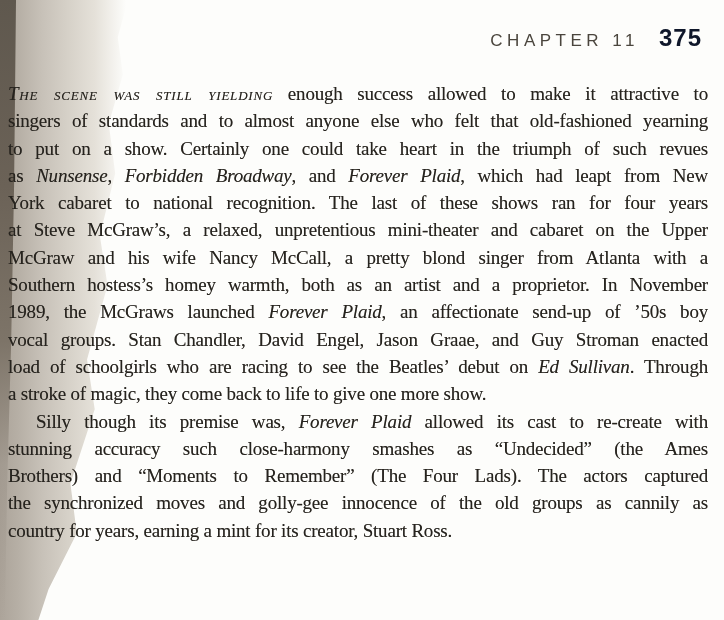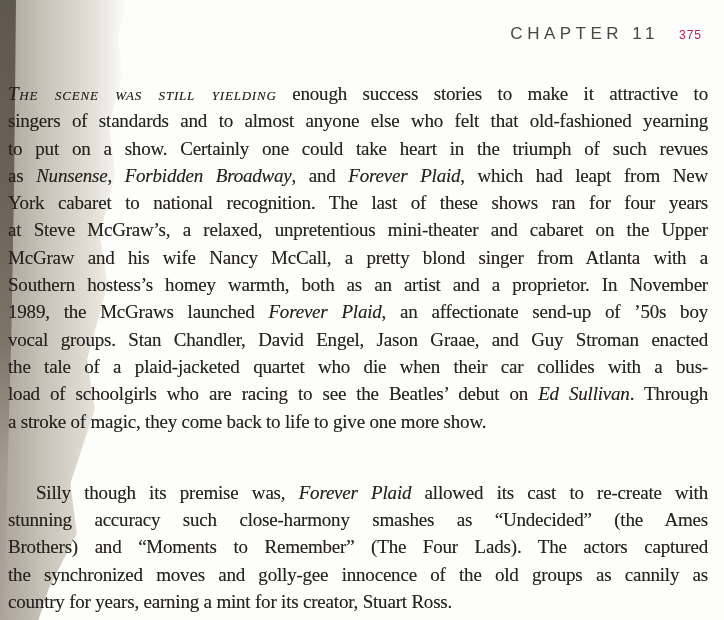--- a/index.html
+++ b/index.html
@@ -45,24 +45,24 @@
     gap: 20px;
     font-family: "Liberation Sans", sans-serif;
   }
   .chapter-label {
     font-size: 17px;
     letter-spacing: 4.5px;
     color: #4a453d;
     font-weight: 400;
   }
   .page-number {
-    font-size: 12px;
-    font-weight: 400;
+    font-size: 24px;
+    font-weight: 700;
     letter-spacing: 1px;
-    color: #be185d;
+    color: #0f172a;
   }
   .body-text {
     position: absolute;
     left: 8px;
     top: 80px;
     width: 700px;
     color: #26231e;
   }
   .line {
     font-size: 19px;
@@ -72,21 +72,20 @@
     text-align: justify;
     text-align-last: justify;
     overflow: hidden;
     text-shadow: 0 0 0.5px rgba(45,40,33,0.45);
   }
   .line.para-end {
     text-align-last: left;
   }
   .line.indent {
     text-indent: 28px;
-    margin-top: 44px;
   }
   .run.italic { font-style: italic; }
   .run.smallcaps {
     font-variant: small-caps;
     font-variant-caps: small-caps;
     letter-spacing: 0.8px;
     font-style: italic;
   }
 </style>
 </head>
@@ -95,31 +94,30 @@
 <div class="page">
   <div class="gutter-base"></div>
   <div class="gutter-dark"></div>
 
   <div class="header">
     <span class="chapter-label">CHAPTER 11</span>
     <span class="page-number">375</span>
   </div>
 
   <div class="body-text">
-      <div class="line"><span class="run smallcaps">The scene was still yielding</span><span class="run normal"> enough success stories to make it attractive to</span></div>
+      <div class="line"><span class="run smallcaps">The scene was still yielding</span><span class="run normal"> enough success allowed to make it attractive to</span></div>
       <div class="line"><span class="run normal">singers of standards and to almost anyone else who felt that old-fashioned yearning</span></div>
       <div class="line"><span class="run normal">to put on a show. Certainly one could take heart in the triumph of such revues</span></div>
       <div class="line"><span class="run normal">as </span><span class="run italic">Nunsense</span><span class="run normal">, </span><span class="run italic">Forbidden Broadway</span><span class="run normal">, and </span><span class="run italic">Forever Plaid</span><span class="run normal">, which had leapt from New</span></div>
       <div class="line"><span class="run normal">York cabaret to national recognition. The last of these shows ran for four years</span></div>
       <div class="line"><span class="run normal">at Steve McGraw’s, a relaxed, unpretentious mini-theater and cabaret on the Upper</span></div>
       <div class="line"><span class="run normal">McGraw and his wife Nancy McCall, a pretty blond singer from Atlanta with a</span></div>
       <div class="line"><span class="run normal">Southern hostess’s homey warmth, both as an artist and a proprietor. In November</span></div>
       <div class="line"><span class="run normal">1989, the McGraws launched </span><span class="run italic">Forever Plaid</span><span class="run normal">, an affectionate send-up of ’50s boy</span></div>
       <div class="line"><span class="run normal">vocal groups. Stan Chandler, David Engel, Jason Graae, and Guy Stroman enacted</span></div>
-      <div class="line"><span class="run normal">the tale of a plaid-jacketed quartet who die when their car collides with a bus-</span></div>
       <div class="line"><span class="run normal">load of schoolgirls who are racing to see the Beatles’ debut on </span><span class="run italic">Ed Sullivan</span><span class="run normal">. Through</span></div>
       <div class="line para-end"><span class="run normal">a stroke of magic, they come back to life to give one more show.</span></div>
       <div class="line indent"><span class="run normal">Silly though its premise was, </span><span class="run italic">Forever Plaid</span><span class="run normal"> allowed its cast to re-create with</span></div>
       <div class="line"><span class="run normal">stunning accuracy such close-harmony smashes as “Undecided” (the Ames</span></div>
       <div class="line"><span class="run normal">Brothers) and “Moments to Remember” (The Four Lads). The actors captured</span></div>
       <div class="line"><span class="run normal">the synchronized moves and golly-gee innocence of the old groups as cannily as</span></div>
       <div class="line para-end"><span class="run normal">country for years, earning a mint for its creator, Stuart Ross.</span></div>
     </div>
 </div>
 

